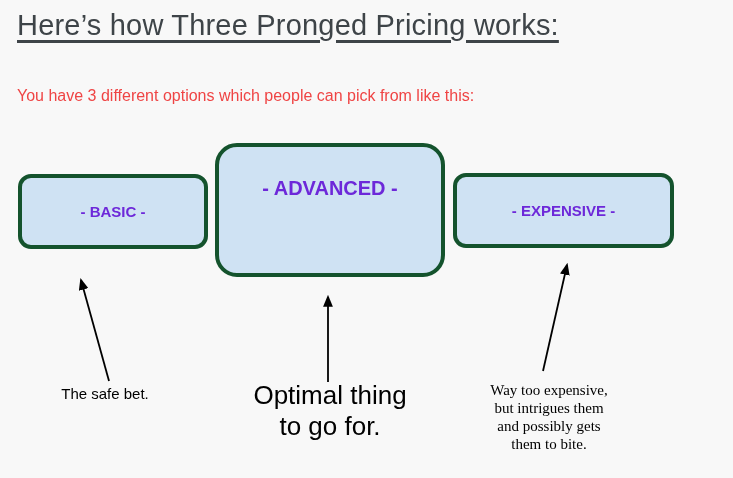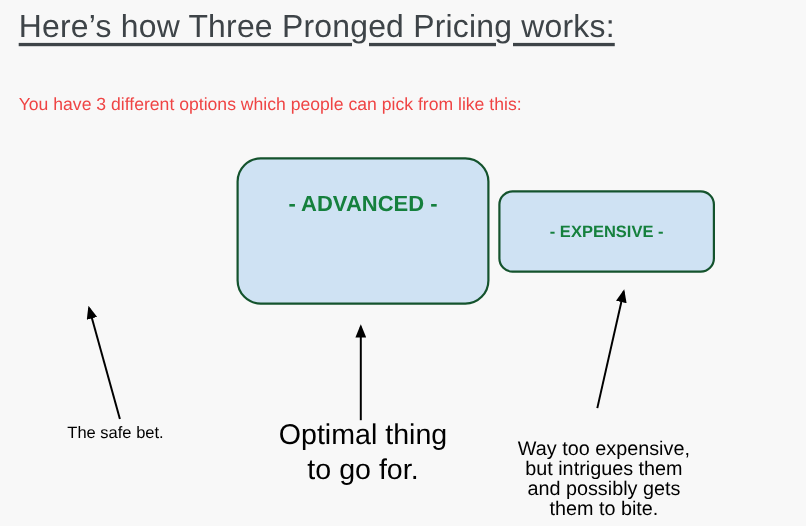--- a/index.html
+++ b/index.html
@@ -39,24 +39,24 @@
     font-size: 16px;
     line-height: 1.25;
     font-weight: 400;
     color: #ef4444;
     white-space: nowrap;
   }
 
   .box {
     position: absolute;
     background: #cfe2f3;
-    border: 2px solid #14532d;
+    border: 4px solid #14532d;
     display: flex;
     justify-content: center;
-    color: #15803d;
+    color: #6d28d9;
     font-weight: 700;
   }
 
   .box-basic {
     left: 18px;
     top: 174px;
     width: 190px;
     height: 75px;
     border-radius: 13px;
     align-items: center;
@@ -70,21 +70,21 @@
     height: 134px;
     border-radius: 22px;
     align-items: flex-start;
     padding-top: 30px;
     font-size: 20px;
   }
 
   .box-expensive {
     left: 453px;
     top: 173px;
-    width: 197px;
+    width: 221px;
     height: 75px;
     border-radius: 13px;
     align-items: center;
     font-size: 15px;
   }
 
   .arrows {
     position: absolute;
     left: 0;
     top: 0;
@@ -111,35 +111,39 @@
   .note-advanced {
     left: 222px;
     top: 380px;
     width: 216px;
     font-size: 26px;
     line-height: 31px;
   }
 
   .note-expensive {
     left: 462px;
-    top: 399px;
+    top: 381px;
     width: 174px;
-    font-size: 18px;
+    font-size: 15px;
     line-height: 18px;
+    font-family: Liberation Serif, serif;
   }
 </style>
 </head>
 <body>
 
 <div class="canvas">
 
   <h1 class="title">Here’s how Three Pronged Pricing works:</h1>
 
   <p class="subtitle">You have 3 different options which people can pick from like this:</p>
 
+  <div class="box box-basic">
+    <span>- BASIC -</span>
+  </div>
 
   <div class="box box-advanced">
     <span>- ADVANCED -</span>
   </div>
 
   <div class="box box-expensive">
     <span>- EXPENSIVE -</span>
   </div>
 
   <svg class="arrows" viewBox="0 0 733 478" xmlns="http://www.w3.org/2000/svg">

